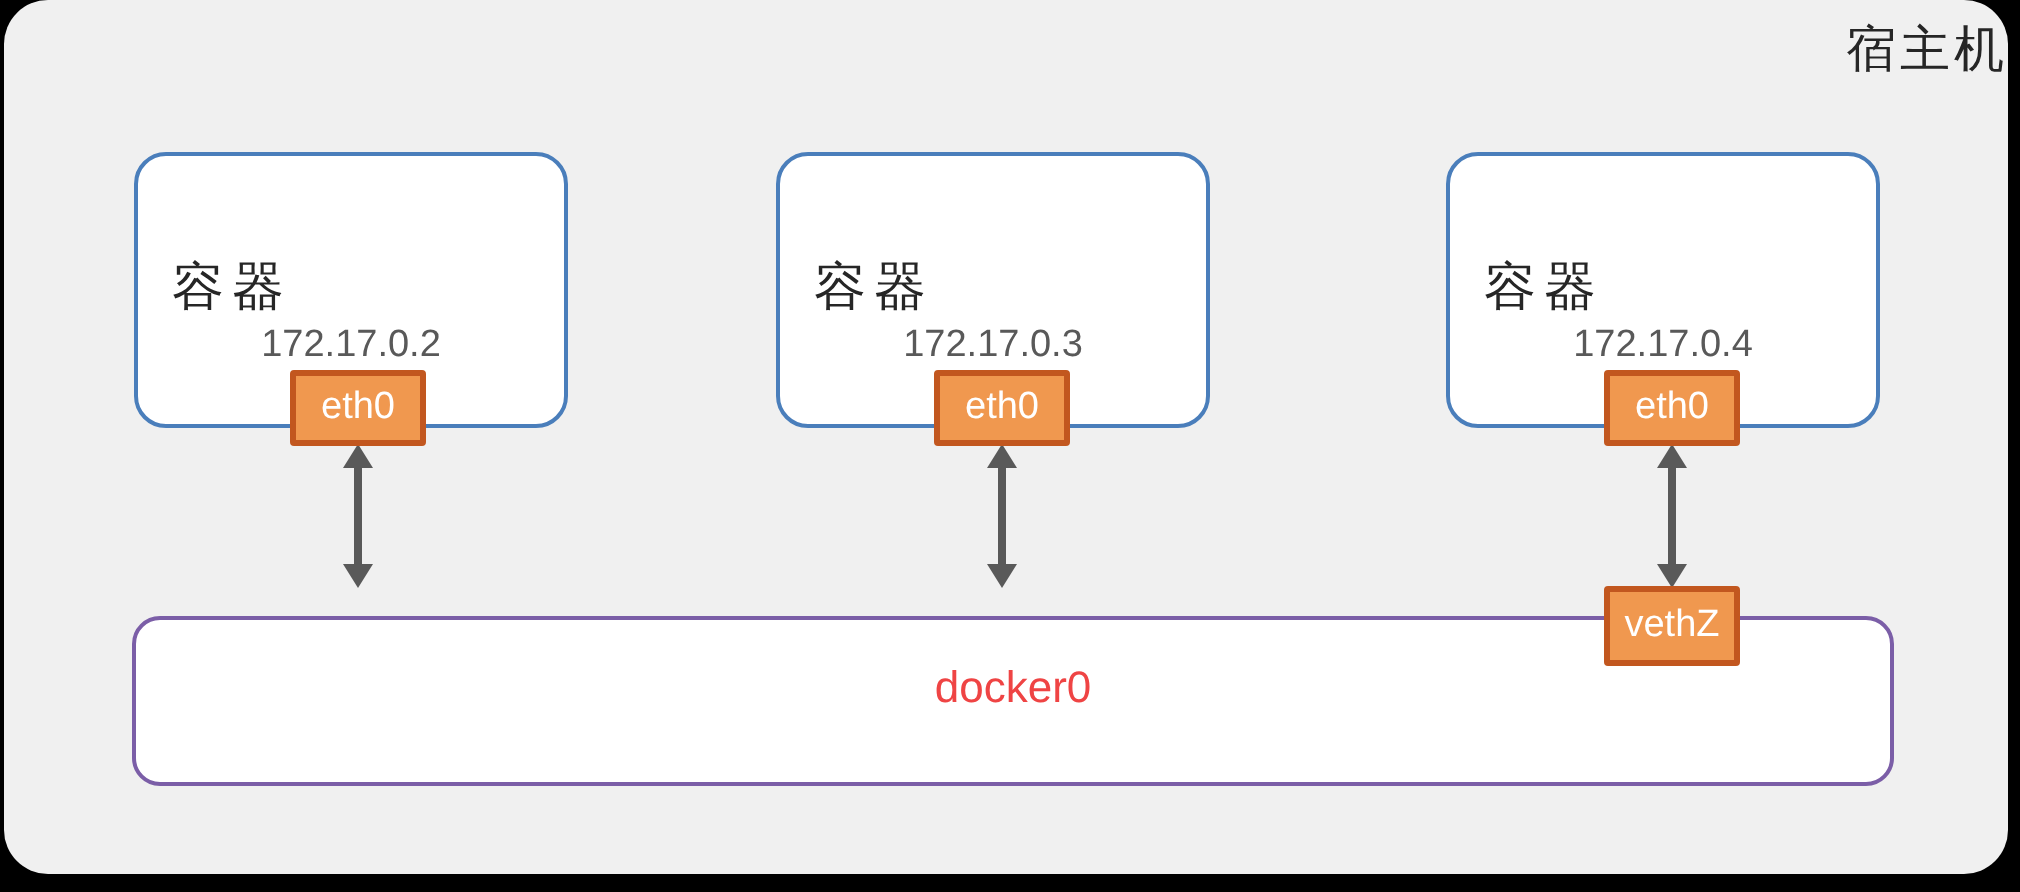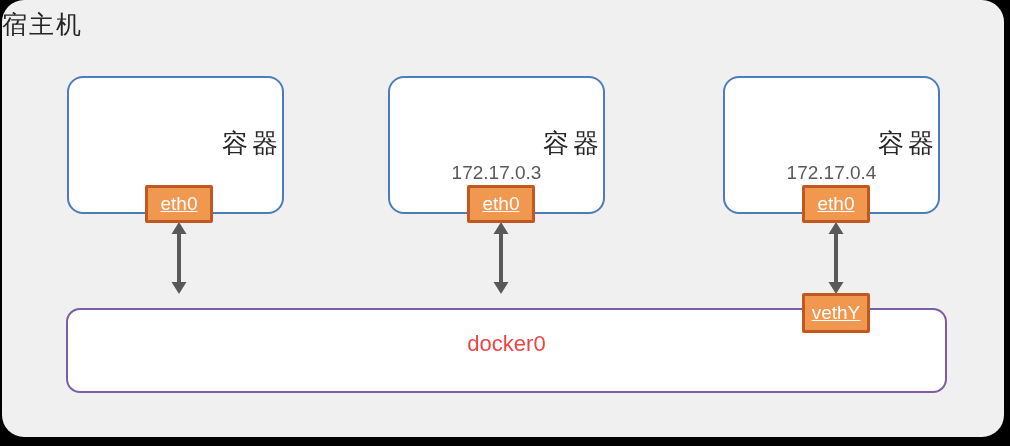--- a/index.html
+++ b/index.html
@@ -11,21 +11,21 @@
     left: 2px; top: 0;
     width: 1002px; height: 437px;
     background: #f0f0f0;
     border-radius: 22px;
   }
 
   .host-title {
     position: absolute;
     left: 0; top: 8px;
     width: 100%;
-    text-align: left;
+    text-align: right;
     font-family: "Liberation Serif", "DejaVu Serif", serif;
     font-size: 25px;
     color: #262626;
     letter-spacing: 2px;
   }
 
   .container-box {
     position: absolute;
     top: 76px;
     width: 217px; height: 138px;
@@ -33,25 +33,26 @@
     border: 2.5px solid #4a7ebb;
     border-radius: 16px;
   }
   .container-box.c0 { left: 65px; }
   .container-box.c1 { left: 386px; }
   .container-box.c2 { left: 721px; }
 
   .container-label {
     position: absolute;
     top: 48px; left: 0; width: 100%;
-    text-align: right;
+    text-align: left;
     font-family: "Liberation Serif", "DejaVu Serif", serif;
     font-size: 26px;
     color: #262626;
     letter-spacing: 4px;
+    padding-left: 17px;
   }
   .container-ip {
     position: absolute;
     top: 84px; left: 0; width: 100%;
     text-align: center;
     font-size: 19px;
     color: #595959;
   }
 
   .iface {
@@ -59,21 +60,20 @@
     width: 68px; height: 38px;
     background: #f0984f;
     border: 3px solid #c2571f;
     border-radius: 2px;
     color: #ffffff;
     font-size: 19px;
     display: flex;
     align-items: center;
     justify-content: center;
     z-index: 5;
-    text-decoration: underline;
   }
   .eth { top: 185px; }
   .eth.c0 { left: 143px; }
   .eth.c1 { left: 465px; }
   .eth.c2 { left: 800px; }
 
   .veth { top: 293px; height: 40px; }
   .veth.c0 { left: 143px; }
   .veth.c1 { left: 465px; }
   .veth.c2 { left: 800px; }
@@ -111,20 +111,21 @@
 </style>
 </head>
 <body>
 
 <div class="host-panel">
 
   <div class="host-title">宿主机</div>
 
   <div class="container-box c0">
     <div class="container-label">容器</div>
+    <div class="container-ip">172.17.0.2</div>
   </div>
   <div class="iface eth c0">eth0</div>
   <div class="pair-arrow c0">
     <svg width="22" height="74" viewBox="0 0 22 74">
       <line x1="11" y1="10" x2="11" y2="64" stroke="#595959" stroke-width="4"></line>
       <polygon points="11,1 3.5,13 18.5,13" fill="#595959"></polygon>
       <polygon points="11,73 3.5,61 18.5,61" fill="#595959"></polygon>
     </svg>
   </div>
 
@@ -146,19 +147,19 @@
     <div class="container-ip">172.17.0.4</div>
   </div>
   <div class="iface eth c2">eth0</div>
   <div class="pair-arrow c2">
     <svg width="22" height="74" viewBox="0 0 22 74">
       <line x1="11" y1="10" x2="11" y2="64" stroke="#595959" stroke-width="4"></line>
       <polygon points="11,1 3.5,13 18.5,13" fill="#595959"></polygon>
       <polygon points="11,73 3.5,61 18.5,61" fill="#595959"></polygon>
     </svg>
   </div>
-  <div class="iface veth c2">vethY</div>
+  <div class="iface veth c2">vethZ</div>
 
   <div class="bridge-box">
     <div class="bridge-name">docker0</div>
   </div>
 
 </div>
 
 </body></html>

